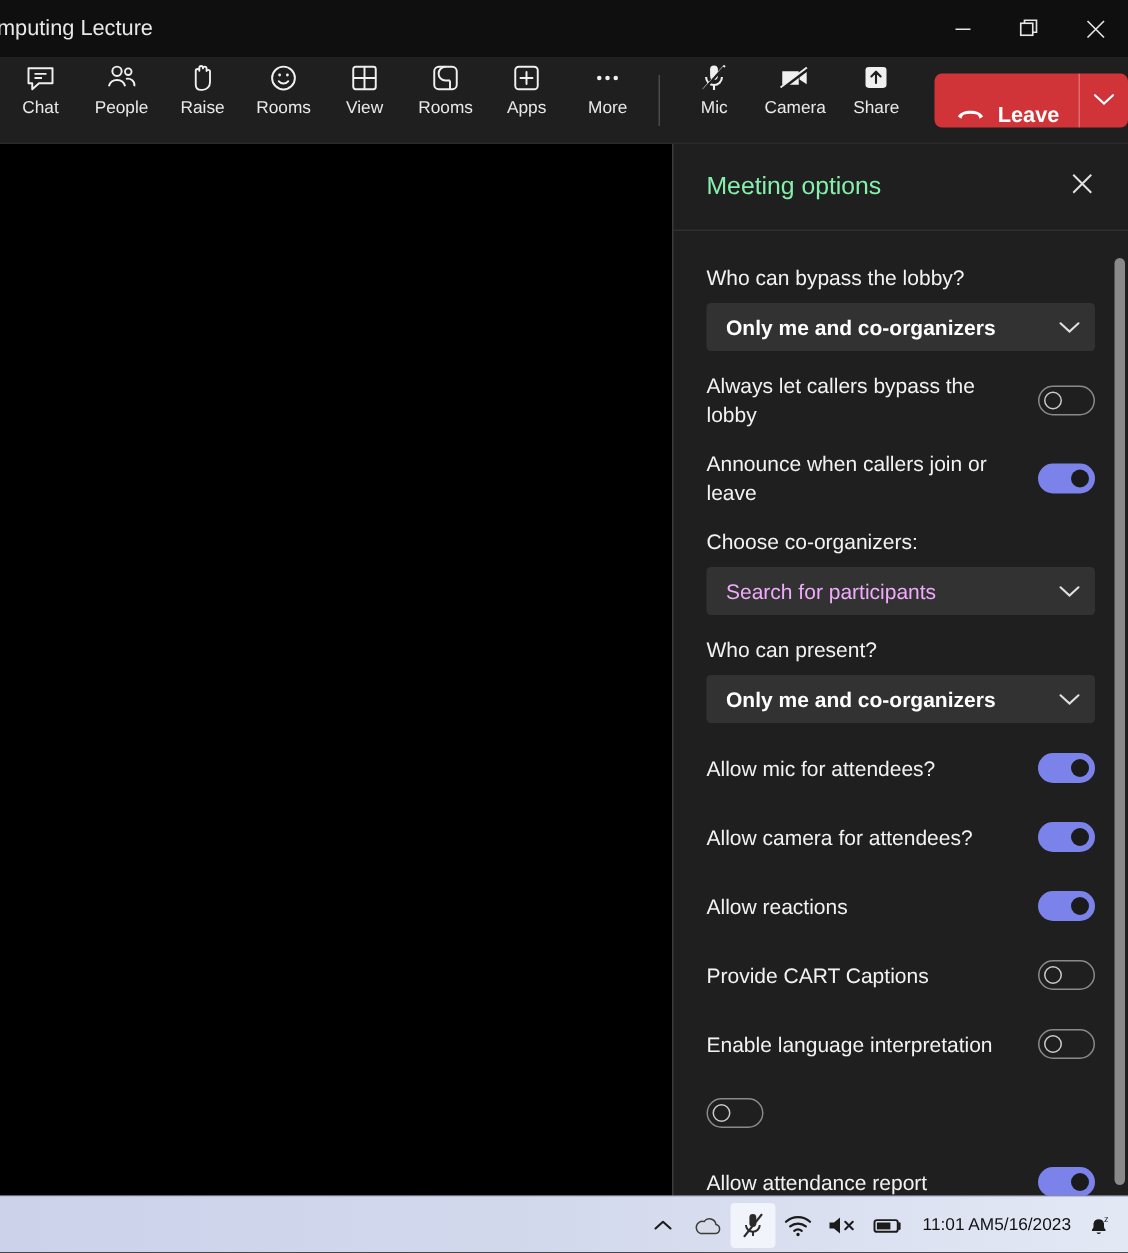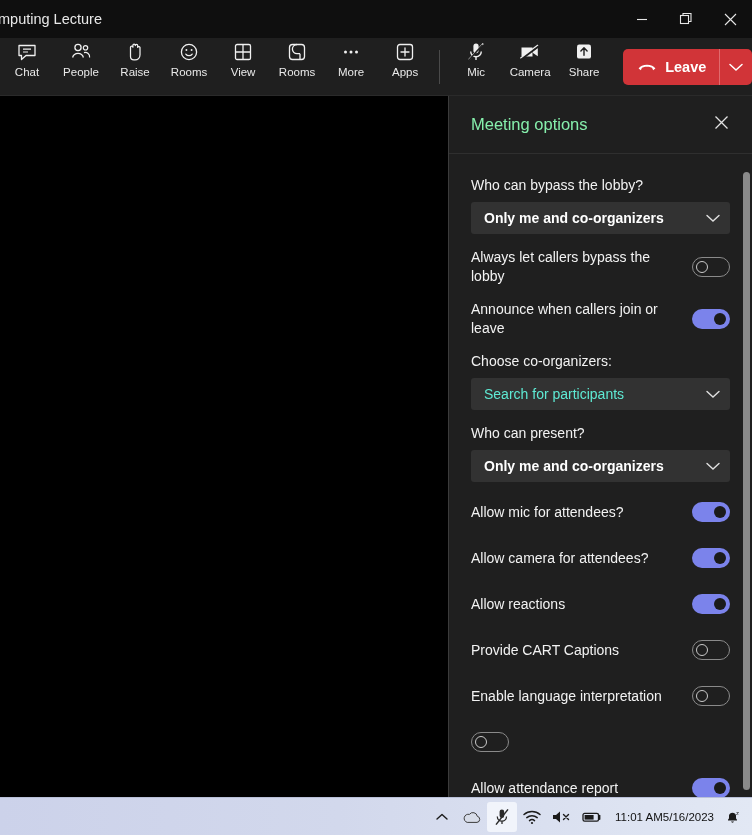--- a/index.html
+++ b/index.html
@@ -64,21 +64,21 @@
   }
   .leave-wrap {
     display: flex; align-items: center;
     margin-left: 12px;
     height: 36px;
     background: #d13438;
     border-radius: 5px;
     overflow: hidden;
   }
   .leave-main {
-    display: flex; align-items: center; gap: 8px;
+    display: flex; align-items: flex-end; gap: 8px;
     padding: 0 13px 0 14px;
     height: 36px;
     color: #fff; font-size: 14.5px; font-weight: bold;
   }
   .leave-div { width: 1px; height: 36px; background: #e06a6d; }
   .leave-caret {
     width: 34px; height: 36px;
     display: flex; align-items: center; justify-content: center;
     color: #fff;
   }
@@ -127,21 +127,21 @@
     height: 32px;
     background: #323232;
     border-radius: 3px;
     display: flex; align-items: center;
     padding: 0 10px 0 13px;
     margin-bottom: 14px;
   }
   .dropdown .dd-value {
     flex: 1; font-size: 14px; color: #ffffff; font-weight: bold;
   }
-  .dropdown.placeholder .dd-value { color: #5eead4; font-weight: normal; }
+  .dropdown.placeholder .dd-value { color: #f0abfc; font-weight: normal; }
   .dd-caret { color: #e0e0e0; display: flex; align-items: center; }
 
   .toggle-row {
     display: flex; align-items: center;
     min-height: 32px;
     margin-bottom: 14px;
   }
   .toggle-row .tr-label {
     flex: 1; font-size: 14px; color: #f2f2f2; line-height: 19px;
     padding-right: 12px;
@@ -297,36 +297,36 @@
           <path d="M11 3.5 a4.6 4.6 0 0 0 0 9.2 H14" fill="none" stroke="#f0f0f0" stroke-width="1.3"></path>
           <path d="M14 12.7 V18.5" stroke="#f0f0f0" stroke-width="1.3"></path>
         </svg>
       </span>
       <span class="tlabel">Rooms</span>
     </div>
 
     <div class="tool">
       <span class="glyph">
         <svg width="22" height="22" viewBox="0 0 22 22">
+          <rect x="3.5" y="3.5" width="15" height="15" rx="2.4" fill="none" stroke="#f0f0f0" stroke-width="1.3"></rect>
+          <path d="M11 7 V15 M7 11 H15" stroke="#f0f0f0" stroke-width="1.3" stroke-linecap="round"></path>
+        </svg>
+      </span>
+      <span class="tlabel">Apps</span>
+    </div>
+
+    <div class="tool">
+      <span class="glyph">
+        <svg width="22" height="22" viewBox="0 0 22 22">
           <circle cx="5.5" cy="11" r="1.5" fill="#f0f0f0"></circle>
           <circle cx="11" cy="11" r="1.5" fill="#f0f0f0"></circle>
           <circle cx="16.5" cy="11" r="1.5" fill="#f0f0f0"></circle>
         </svg>
       </span>
       <span class="tlabel">More</span>
-    </div>
-
-    <div class="tool">
-      <span class="glyph">
-        <svg width="22" height="22" viewBox="0 0 22 22">
-          <rect x="3.5" y="3.5" width="15" height="15" rx="2.4" fill="none" stroke="#f0f0f0" stroke-width="1.3"></rect>
-          <path d="M11 7 V15 M7 11 H15" stroke="#f0f0f0" stroke-width="1.3" stroke-linecap="round"></path>
-        </svg>
-      </span>
-      <span class="tlabel">Apps</span>
     </div>
 
     <div class="tool-sep"></div>
 
     <div class="tool">
       <span class="glyph">
         <svg width="22" height="22" viewBox="0 0 22 22">
           <rect x="8.4" y="2.6" width="5.2" height="9.6" rx="2.6" fill="#f0f0f0"></rect>
           <path d="M5.7 10.4 a5.3 5.3 0 0 0 10.6 0" fill="none" stroke="#f0f0f0" stroke-width="1.4"></path>
           <path d="M11 15.8 V19" stroke="#f0f0f0" stroke-width="1.4"></path>

